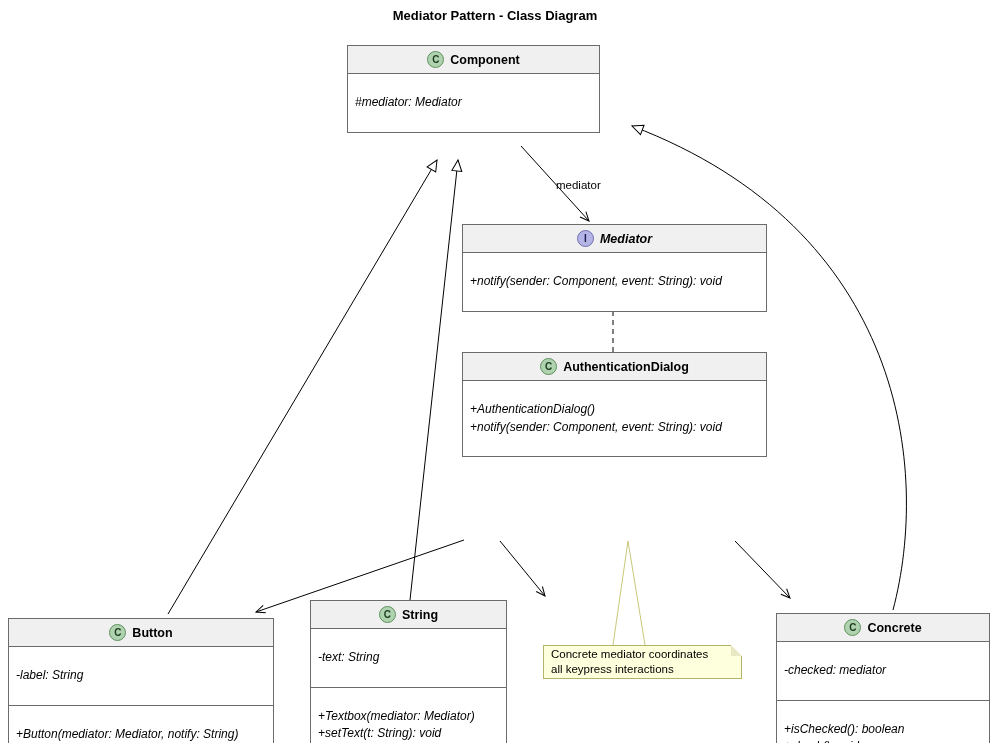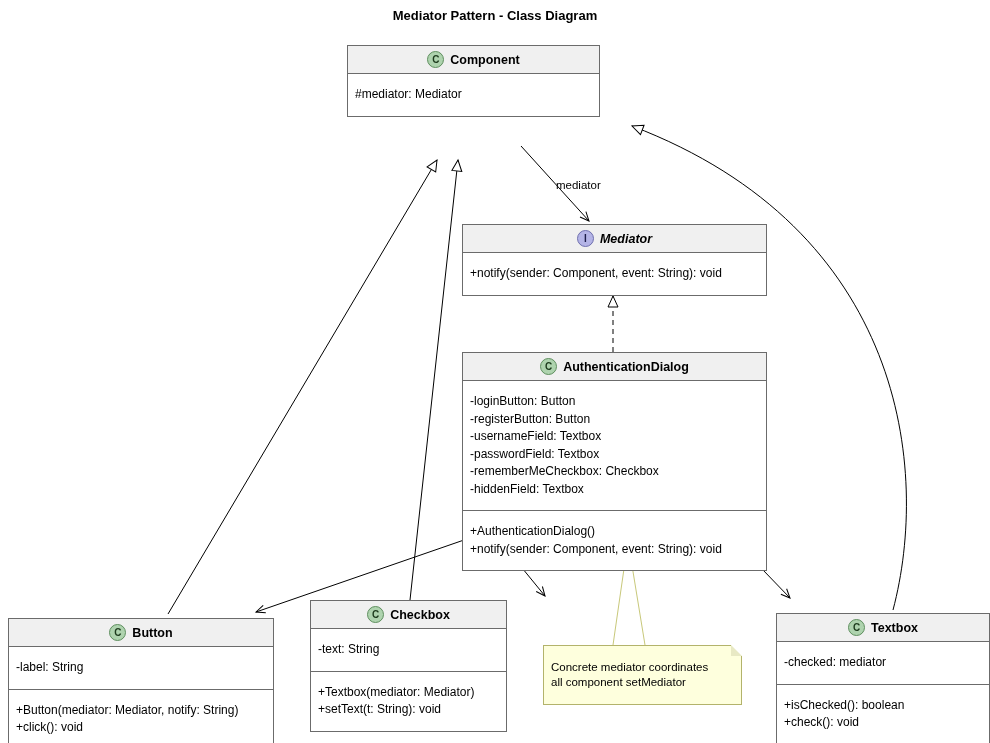--- a/index.html
+++ b/index.html
@@ -75,37 +75,38 @@
     background: #aed3ae;
     border: 1px solid #5f8f5f;
     color: #1d3b1d;
   }
   .stereo.iface {
     background: #b4b4e6;
     border: 1px solid #6f6fae;
     color: #1d1d4a;
   }
   .uml-section {
-    padding: 12px 7px;
-    box-sizing: border-box;
+    padding: 20px 7px;
+    box-sizing: border-box;
+    font-style: italic;
   }
   .uml-section + .uml-section {
     border-top: 1px solid #6b6b6b;
   }
   .uml-section div {
     line-height: 17.5px;
     white-space: nowrap;
   }
   .note {
     position: absolute;
     background: #feffdd;
     border: 1px solid #b3b36b;
     font-size: 11.5px;
     color: #000;
-    padding: 14px 7px;
+    padding: 1px 7px;
     box-sizing: border-box;
     line-height: 15px;
   }
   .note::after {
     content: "";
     position: absolute;
     right: -1px;
     top: -1px;
     width: 0;
     height: 0;
@@ -177,28 +178,20 @@
       <div>+notify(sender: Component, event: String): void</div>
     </div>
   </div>
 
   <div class="uml-class" style="left:462px; top:352px; width:305px;">
     <div class="uml-header">
       <span class="stereo cls">C</span>
       <span class="name">AuthenticationDialog</span>
     </div>
     <div class="uml-section">
-      <div>-loginButton: Button</div>
-      <div>-registerButton: Button</div>
-      <div>-usernameField: Textbox</div>
-      <div>-passwordField: Textbox</div>
-      <div>-rememberMeCheckbox: Checkbox</div>
-      <div>-hiddenField: Textbox</div>
-    </div>
-    <div class="uml-section">
       <div>+AuthenticationDialog()</div>
       <div>+notify(sender: Component, event: String): void</div>
     </div>
   </div>
 
   <div class="uml-class" style="left:8px; top:618px; width:266px;">
     <div class="uml-header">
       <span class="stereo cls">C</span>
       <span class="name">Button</span>
     </div>
@@ -207,43 +200,43 @@
     </div>
     <div class="uml-section">
       <div>+Button(mediator: Mediator, notify: String)</div>
       <div>+click(): void</div>
     </div>
   </div>
 
   <div class="uml-class" style="left:310px; top:600px; width:197px;">
     <div class="uml-header">
       <span class="stereo cls">C</span>
-      <span class="name">Checkbox</span>
+      <span class="name">String</span>
     </div>
     <div class="uml-section">
       <div>-text: String</div>
     </div>
     <div class="uml-section">
       <div>+Textbox(mediator: Mediator)</div>
       <div>+setText(t: String): void</div>
     </div>
   </div>
 
   <div class="uml-class" style="left:776px; top:613px; width:214px;">
     <div class="uml-header">
       <span class="stereo cls">C</span>
-      <span class="name">Textbox</span>
+      <span class="name">Concrete</span>
     </div>
     <div class="uml-section">
       <div>-checked: mediator</div>
     </div>
     <div class="uml-section">
       <div>+isChecked(): boolean</div>
       <div>+check(): void</div>
     </div>
   </div>
 
   <div class="note" style="left:543px; top:645px; width:199px;">
     <div>Concrete mediator coordinates</div>
-    <div>all component setMediator</div>
+    <div>all keypress interactions</div>
   </div>
 
 </div>
 
 </body></html>

